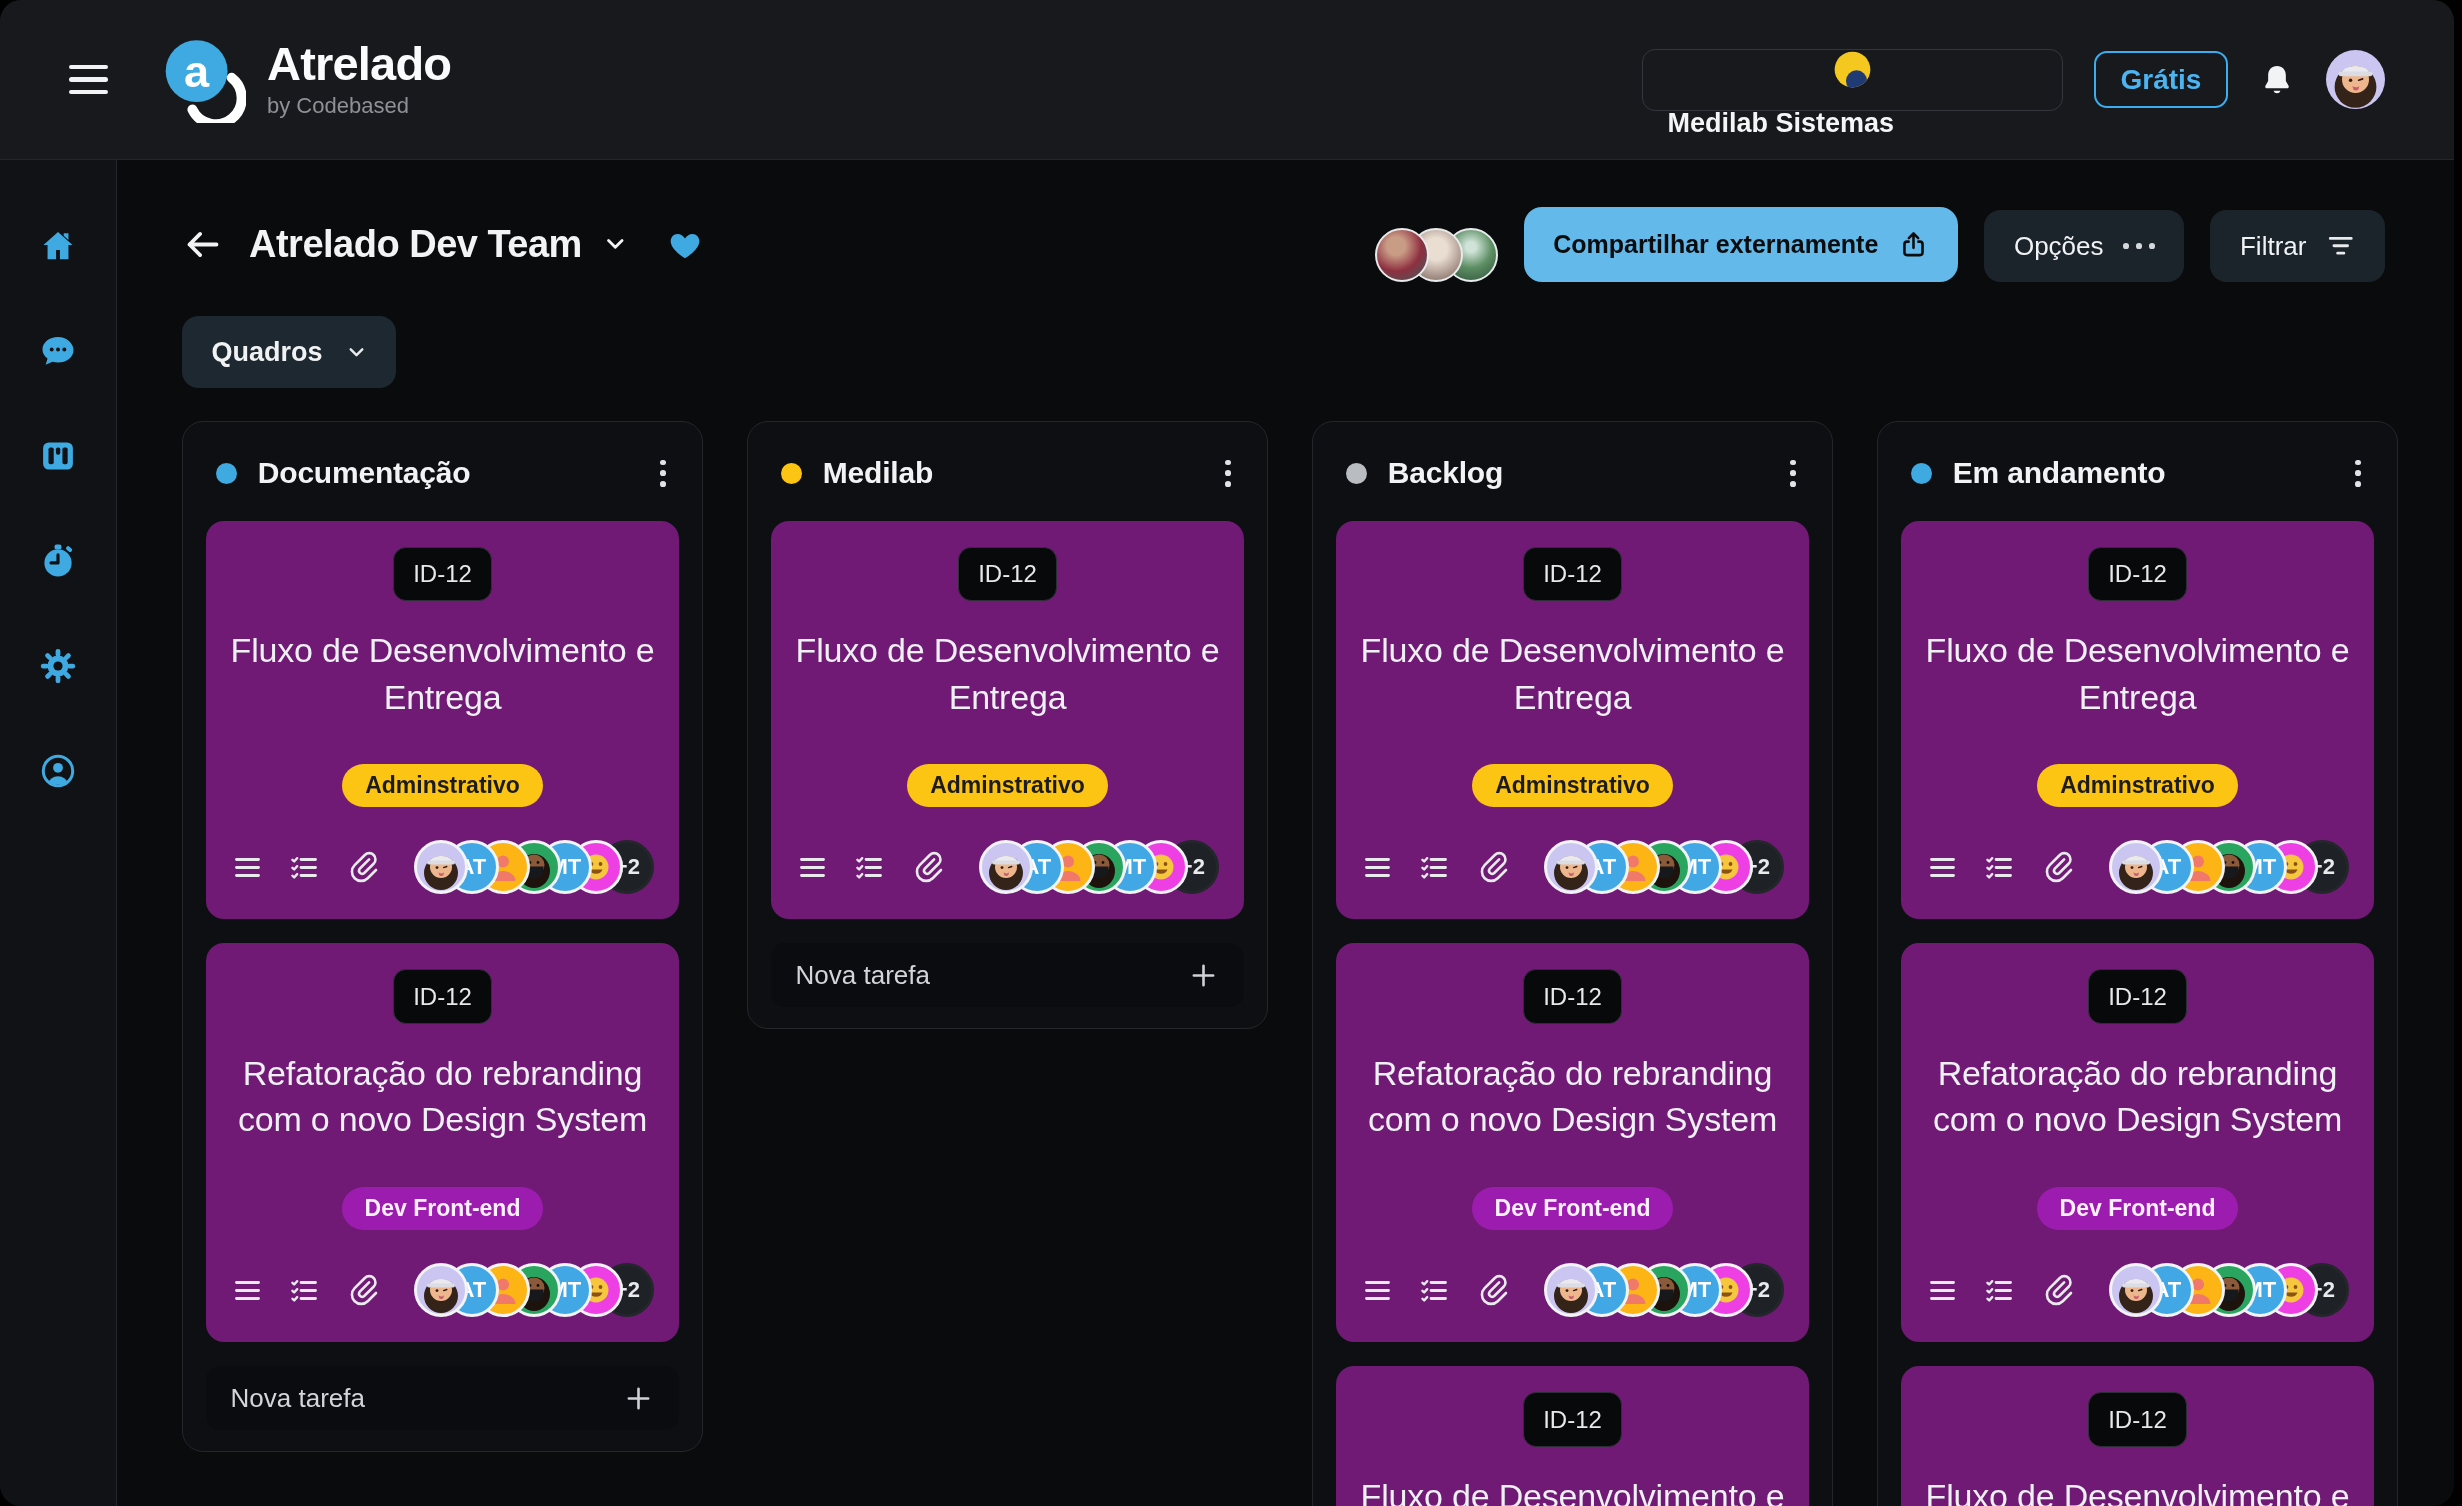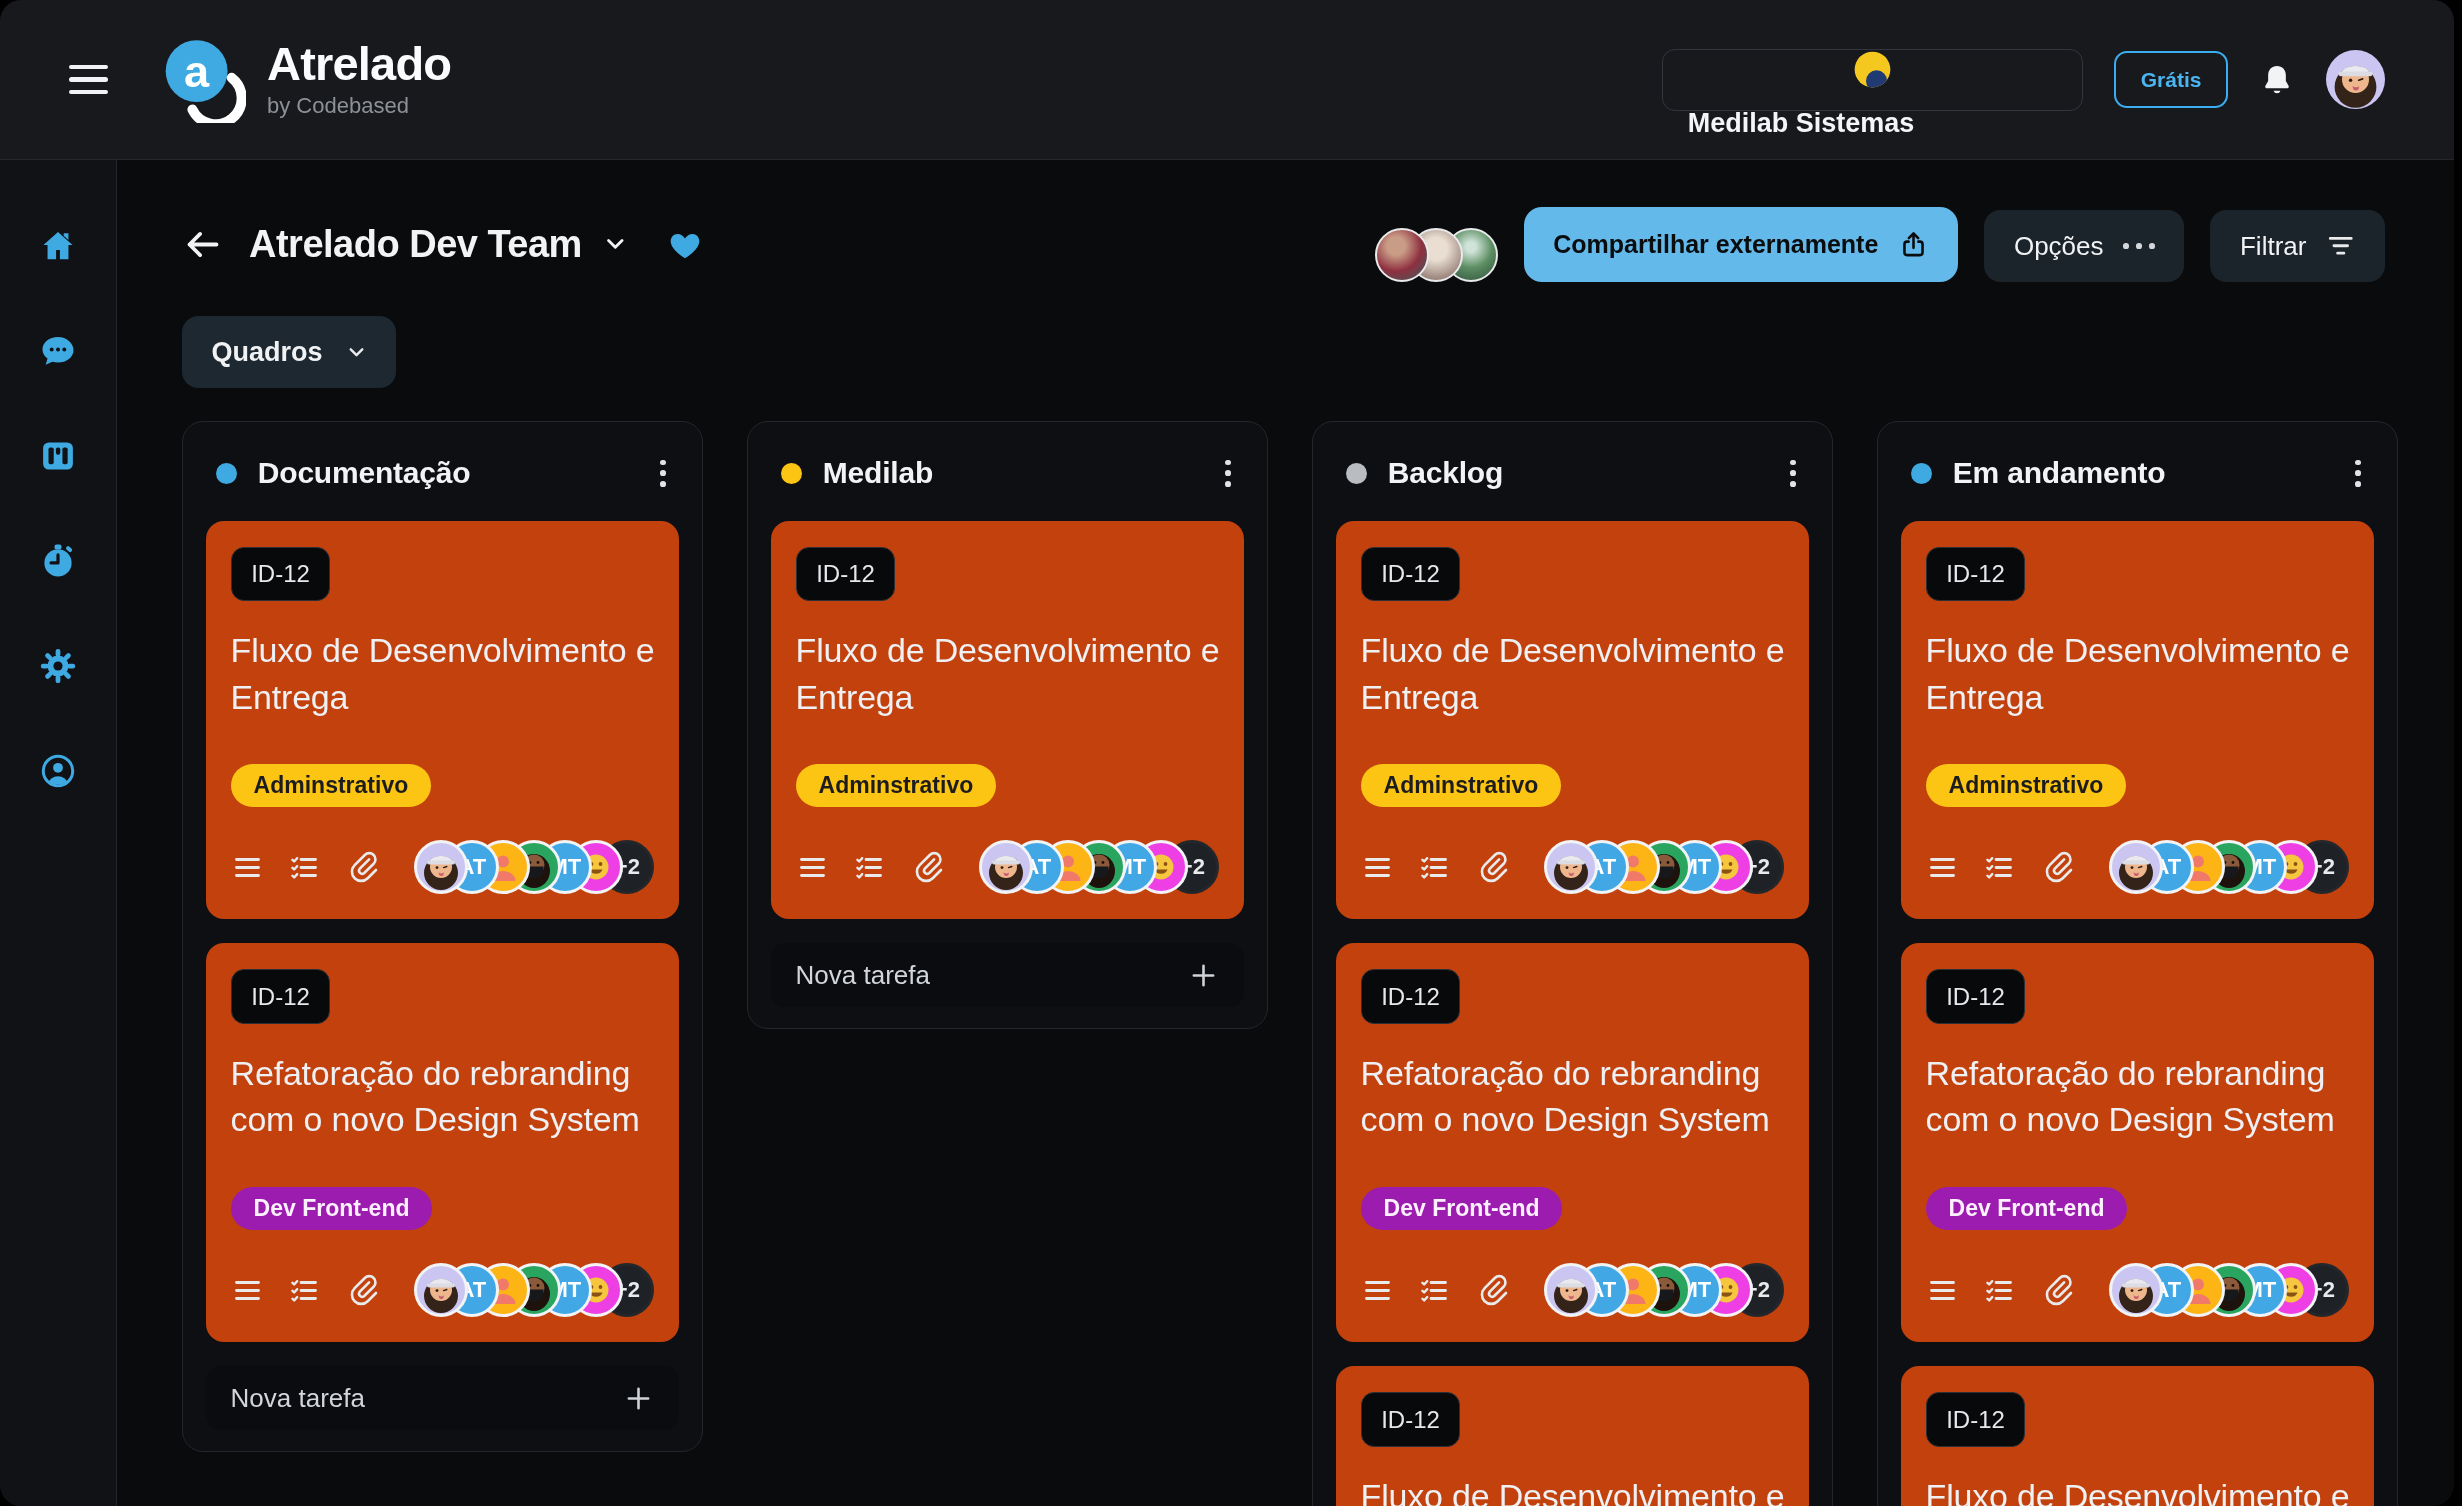--- a/index.html
+++ b/index.html
@@ -18,21 +18,21 @@
   .brand-logo { width:87px; height:87px; }
   .brand-name { font-size:47px; font-weight:700; letter-spacing:-0.8px; color:#fafbfc; line-height:1; }
   .brand-tagline { font-size:22px; color:#8d9196; margin-top:6.5px; }
   .topbar-right { margin-left:auto; display:flex; align-items:center; gap:31px; }
   .workspace-pill { width:421px; height:62px; background:#17191d; border:1.6px solid #33363c; border-radius:13px;
                     display:flex; align-items:center; gap:19.6px; padding:0 24.6px; cursor:pointer;flex-direction:column; }
   .ws-logo { width:39px; height:39px; flex:0 0 39px; }
   .ws-name { font-size:27px; font-weight:600; color:#f4f5f7; margin-right:auto; }
   .chev { width:21px; height:21px; color:#e9ebee; }
   .btn-plan { height:57px; padding:0 24.6px; border-radius:13px; background:transparent; border:2px solid #3aaef0;
-              color:#4cb4f0; font-size:21px; font-weight:600; cursor:pointer; font-family:inherit; }
+              color:#4cb4f0; font-size:28px; font-weight:600; cursor:pointer; font-family:inherit; }
   .bell { width:36px; height:36px; cursor:pointer; }
   .user-avatar { width:59px; height:59px; border-radius:50%; background:#cbc5f1; overflow:hidden; cursor:pointer; }
   .user-avatar svg { width:100%; height:100%; }
 
   
   .shell { flex:1; display:flex; min-height:0; }
   .sidebar { width:117px; flex:0 0 117px; background:#101216; border-right:1.6px solid #24262b;
              display:flex; flex-direction:column; align-items:center; padding-top:67px; gap:67px; }
   .side-btn { width:38px; height:38px; background:none; border:none; cursor:pointer; }
   .side-btn svg { width:38px; height:38px; display:block; }
@@ -74,21 +74,21 @@
   .columns { margin-top:33px; display:flex; gap:44px; align-items:flex-start; }
   .column { width:521px; flex:0 0 521px; background:#0d0f12; border:1.6px solid #24262b; border-radius:21px;
             padding:23px 23px 21px; }
   .col-header { display:flex; align-items:center; padding:6.5px 4.9px 0 9.8px; }
   .dot { width:21px; height:21px; border-radius:50%; flex:0 0 21px; }
   .col-title { font-size:30px; font-weight:600; color:#f2f3f5; margin-left:21px; letter-spacing:-0.2px; }
   .kebab { margin-left:auto; background:none; border:none; cursor:pointer; padding:3.3px 8.2px; }
   .kebab i { display:block; width:5.7px; height:5.7px; border-radius:50%; background:#dfe2e6; margin:4.9px 0; }
 
   .cards { margin-top:26px; display:flex; flex-direction:column; gap:24.6px; }
-  .card { background:#c2410c; border-radius:18px; padding:26px 24.6px 24.6px; cursor:pointer; }
+  .card { background:#701a75; border-radius:18px; padding:26px 24.6px 24.6px; cursor:pointer;text-align:center; }
   .chip { display:inline-block; padding:12.3px 19.6px; background:#08090b; border:1.6px solid #2c2f35; border-radius:13px;
           font-size:24px; font-weight:500; color:#e6e8eb; }
   .card-title { margin-top:26px; font-size:34px; font-weight:500; line-height:1.36; letter-spacing:-0.2px; color:#eef0f3; }
   .tag { display:inline-flex; align-items:center; margin-top:29.5px; height:43px; padding:0 23px; border-radius:818px;
          font-size:23px; font-weight:600; }
   .tag-yellow { background:#fdc513; color:#1c1c1e; }
   .tag-purple { background:#9d1cb0; color:#fdf0ff; }
   .card-meta { margin-top:33px; display:flex; align-items:center; }
   .meta-icons { display:flex; align-items:center; gap:24.6px; color:#e8eaec; }
   .meta-icons svg { width:33px; height:33px; }

